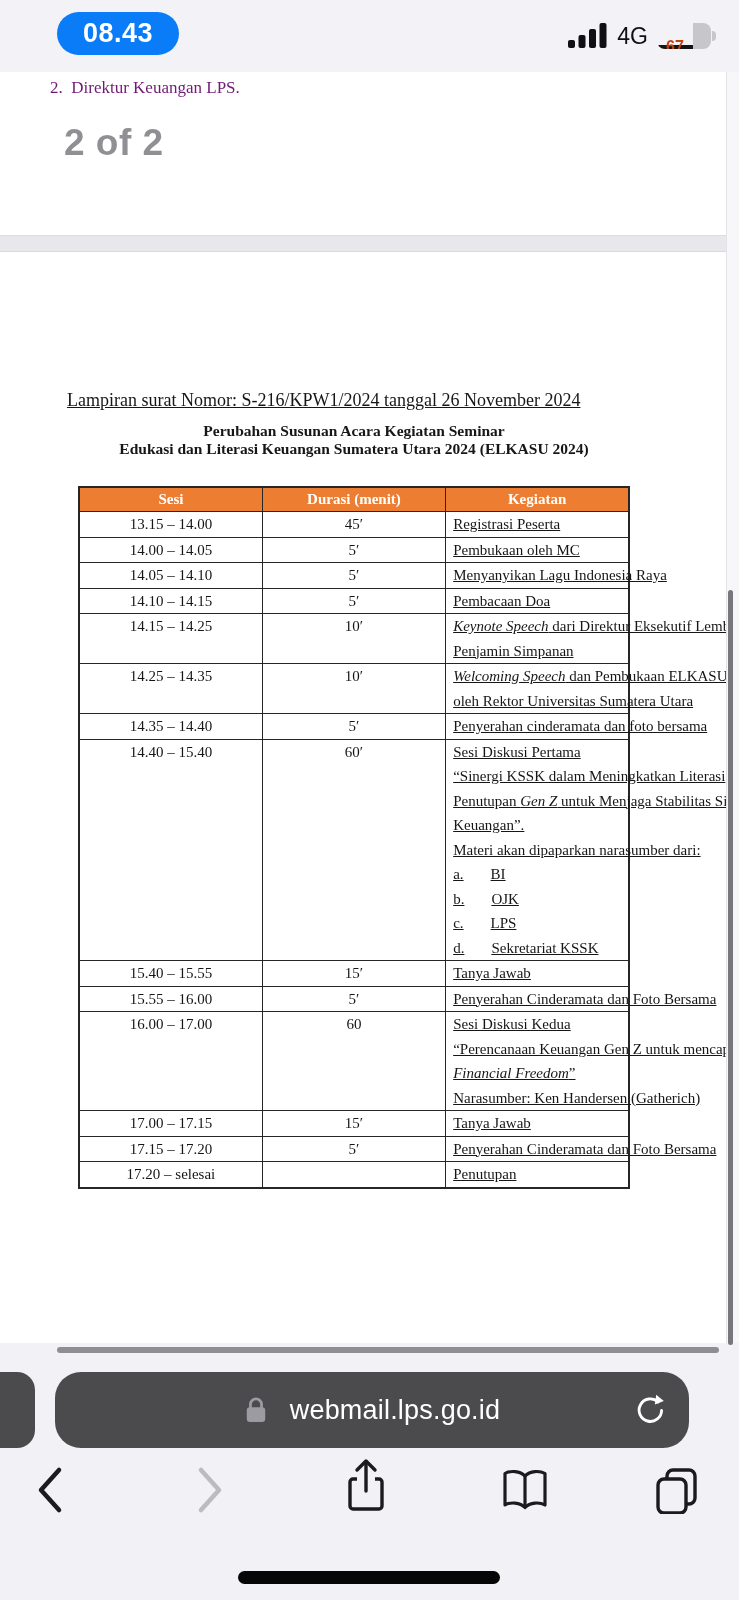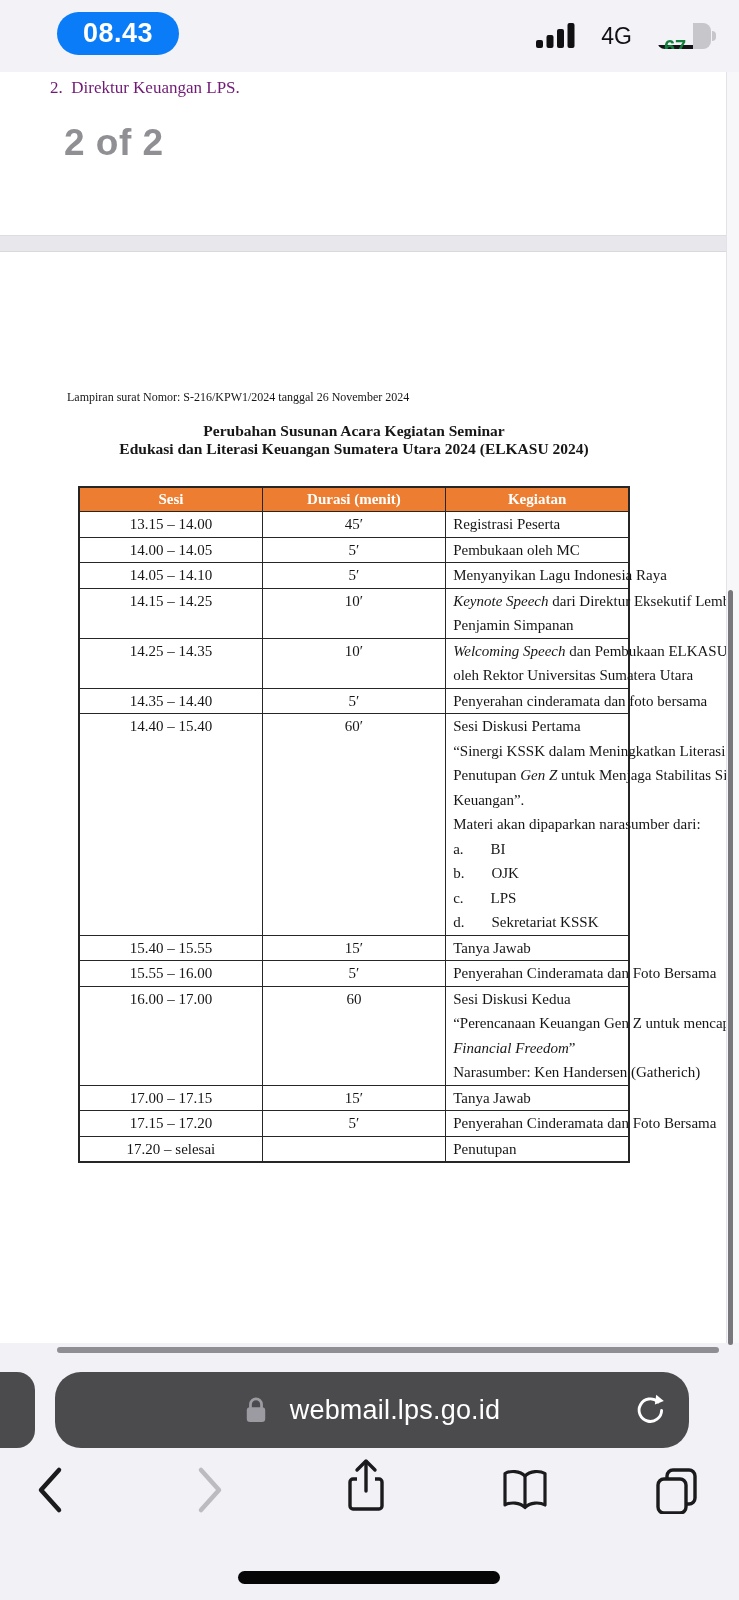--- a/index.html
+++ b/index.html
@@ -5,59 +5,59 @@
   * { margin:0; padding:0; box-sizing:border-box; }
   html,body { width:739px; background:#fff; }
   .screen { position:relative; width:739px; height:1600px; overflow:hidden;
             font-family:"Liberation Sans", sans-serif; background:#fff; }
 
   
   .status-bar { position:absolute; left:0; top:0; width:739px; height:72px; background:#F3F2F7; z-index:5; }
   .time-pill { position:absolute; left:57px; top:12px; width:122px; height:43px; border-radius:22px;
                background:#0B7CF8; color:#fff; font-size:27px; font-weight:bold;
                display:flex; align-items:center; justify-content:center; letter-spacing:.5px; }
-  .sb-right { position:absolute; right:28px; top:0; height:72px; display:flex; align-items:center; gap:25px; }
+  .sb-right { position:absolute; right:28px; top:0; height:72px; display:flex; align-items:center; gap:9px; }
   .net-label { font-size:23px; color:#101013; }
   .battery { position:relative; width:54px; height:26px; border-radius:8px; overflow:visible; }
   .battery-body { width:54px; height:26px; border-radius:8px; overflow:hidden; display:flex; }
-  .battery-fill { width:36px; background:#141416; color:#15803d; font-size:20px; font-weight:bold;
+  .battery-fill { width:36px; background:#141416; color:#c2410c; font-size:16px; font-weight:bold;
                   display:flex; align-items:center; justify-content:center;margin-top:22px; }
   .battery-rest { flex:1; background:#C6C6CB; }
   .battery-nub { position:absolute; right:-5px; top:8px; width:4px; height:10px;
                  background:#C6C6CB; border-radius:0 4px 4px 0; }
 
   
   .doc-area { position:absolute; left:0; top:72px; width:739px; height:1271px; background:#fff; }
   .page-edge-strip { position:absolute; right:0; top:0; width:13px; height:100%;
                      background:#F7F7F9; border-left:1px solid #E3E3E7; }
   .doc-line-1 { position:absolute; left:50px; top:6px; font-family:"Liberation Serif", serif;
                 font-size:17px; color:#701a75; white-space:pre; }
   .page-indicator { position:absolute; left:64px; top:50px; font-size:37px; font-weight:600;
                     color:#8F8F94; letter-spacing:.5px; }
   .page-separator { position:absolute; left:0; top:163px; width:726px; height:17px;
                     background:#E8E8EC; border-top:1px solid #DCDCE1; border-bottom:1px solid #D8D8DD; }
   .page2 { position:absolute; left:0; top:180px; width:726px; height:1091px; background:#fff;
            font-family:"Liberation Serif", serif; color:#161616; }
-  .lampiran { position:absolute; left:67px; top:138px; font-size:12px; }
+  .lampiran { position:absolute; left:67px; top:138px; font-size:18px;text-decoration:underline; }
   .doc-title { position:absolute; left:78px; top:170px; width:552px; text-align:center;
                font-size:15.5px; font-weight:bold; line-height:17px; }
   .doc-title div { margin-bottom:0.5px; }
 
   
   table.schedule { position:absolute; left:78px; top:234px; width:552px;
                    border-collapse:collapse; border:2px solid #262626;
                    font-family:"Liberation Serif", serif; font-size:15px; color:#161616;
                    table-layout:fixed; }
   table.schedule th { background:#ED7D31; color:#fff; font-weight:bold; font-size:15px;
                       height:23px; border:1px solid #262626; line-height:23px; }
   table.schedule td { border:1px solid #262626; line-height:24.5px; vertical-align:top; }
   td.c-waktu  { width:129px; text-align:center;margin-top:16px; }
   td.c-durasi { width:106px; text-align:center; }
   td.c-kegiatan { width:317px; padding:0 7px; }
-  .kline { white-space:nowrap; }
+  .kline { white-space:nowrap;text-decoration:underline; }
   .kline .it { font-style:italic; }
   .kline .gap { margin-left:27px; }
 
   
   .v-scrollbar { position:absolute; right:6px; top:590px; width:5px; height:755px;
                  background:#77777C; border-radius:3px; z-index:6; }
   .h-scrollbar { position:absolute; left:57px; top:1347px; width:662px; height:6px;
                  background:#8E8E93; border-radius:3px; z-index:6; }
 
   
@@ -143,20 +143,27 @@
               </td>
             </tr>
             <tr>
               <td class="c-waktu">14.05 – 14.10</td>
               <td class="c-durasi">5′</td>
               <td class="c-kegiatan">
                 <div class="kline"><span>Menyanyikan Lagu Indonesia Raya</span></div>
               </td>
             </tr>
             <tr>
+              <td class="c-waktu">14.10 – 14.15</td>
+              <td class="c-durasi">5′</td>
+              <td class="c-kegiatan">
+                <div class="kline"><span>Pembacaan Doa</span></div>
+              </td>
+            </tr>
+            <tr>
               <td class="c-waktu">14.15 – 14.25</td>
               <td class="c-durasi">10′</td>
               <td class="c-kegiatan">
                 <div class="kline"><span class="it">Keynote Speech</span><span> dari Direktur Eksekutif Lembaga</span></div>
                 <div class="kline"><span>Penjamin Simpanan</span></div>
               </td>
             </tr>
             <tr>
               <td class="c-waktu">14.25 – 14.35</td>
               <td class="c-durasi">10′</td>

